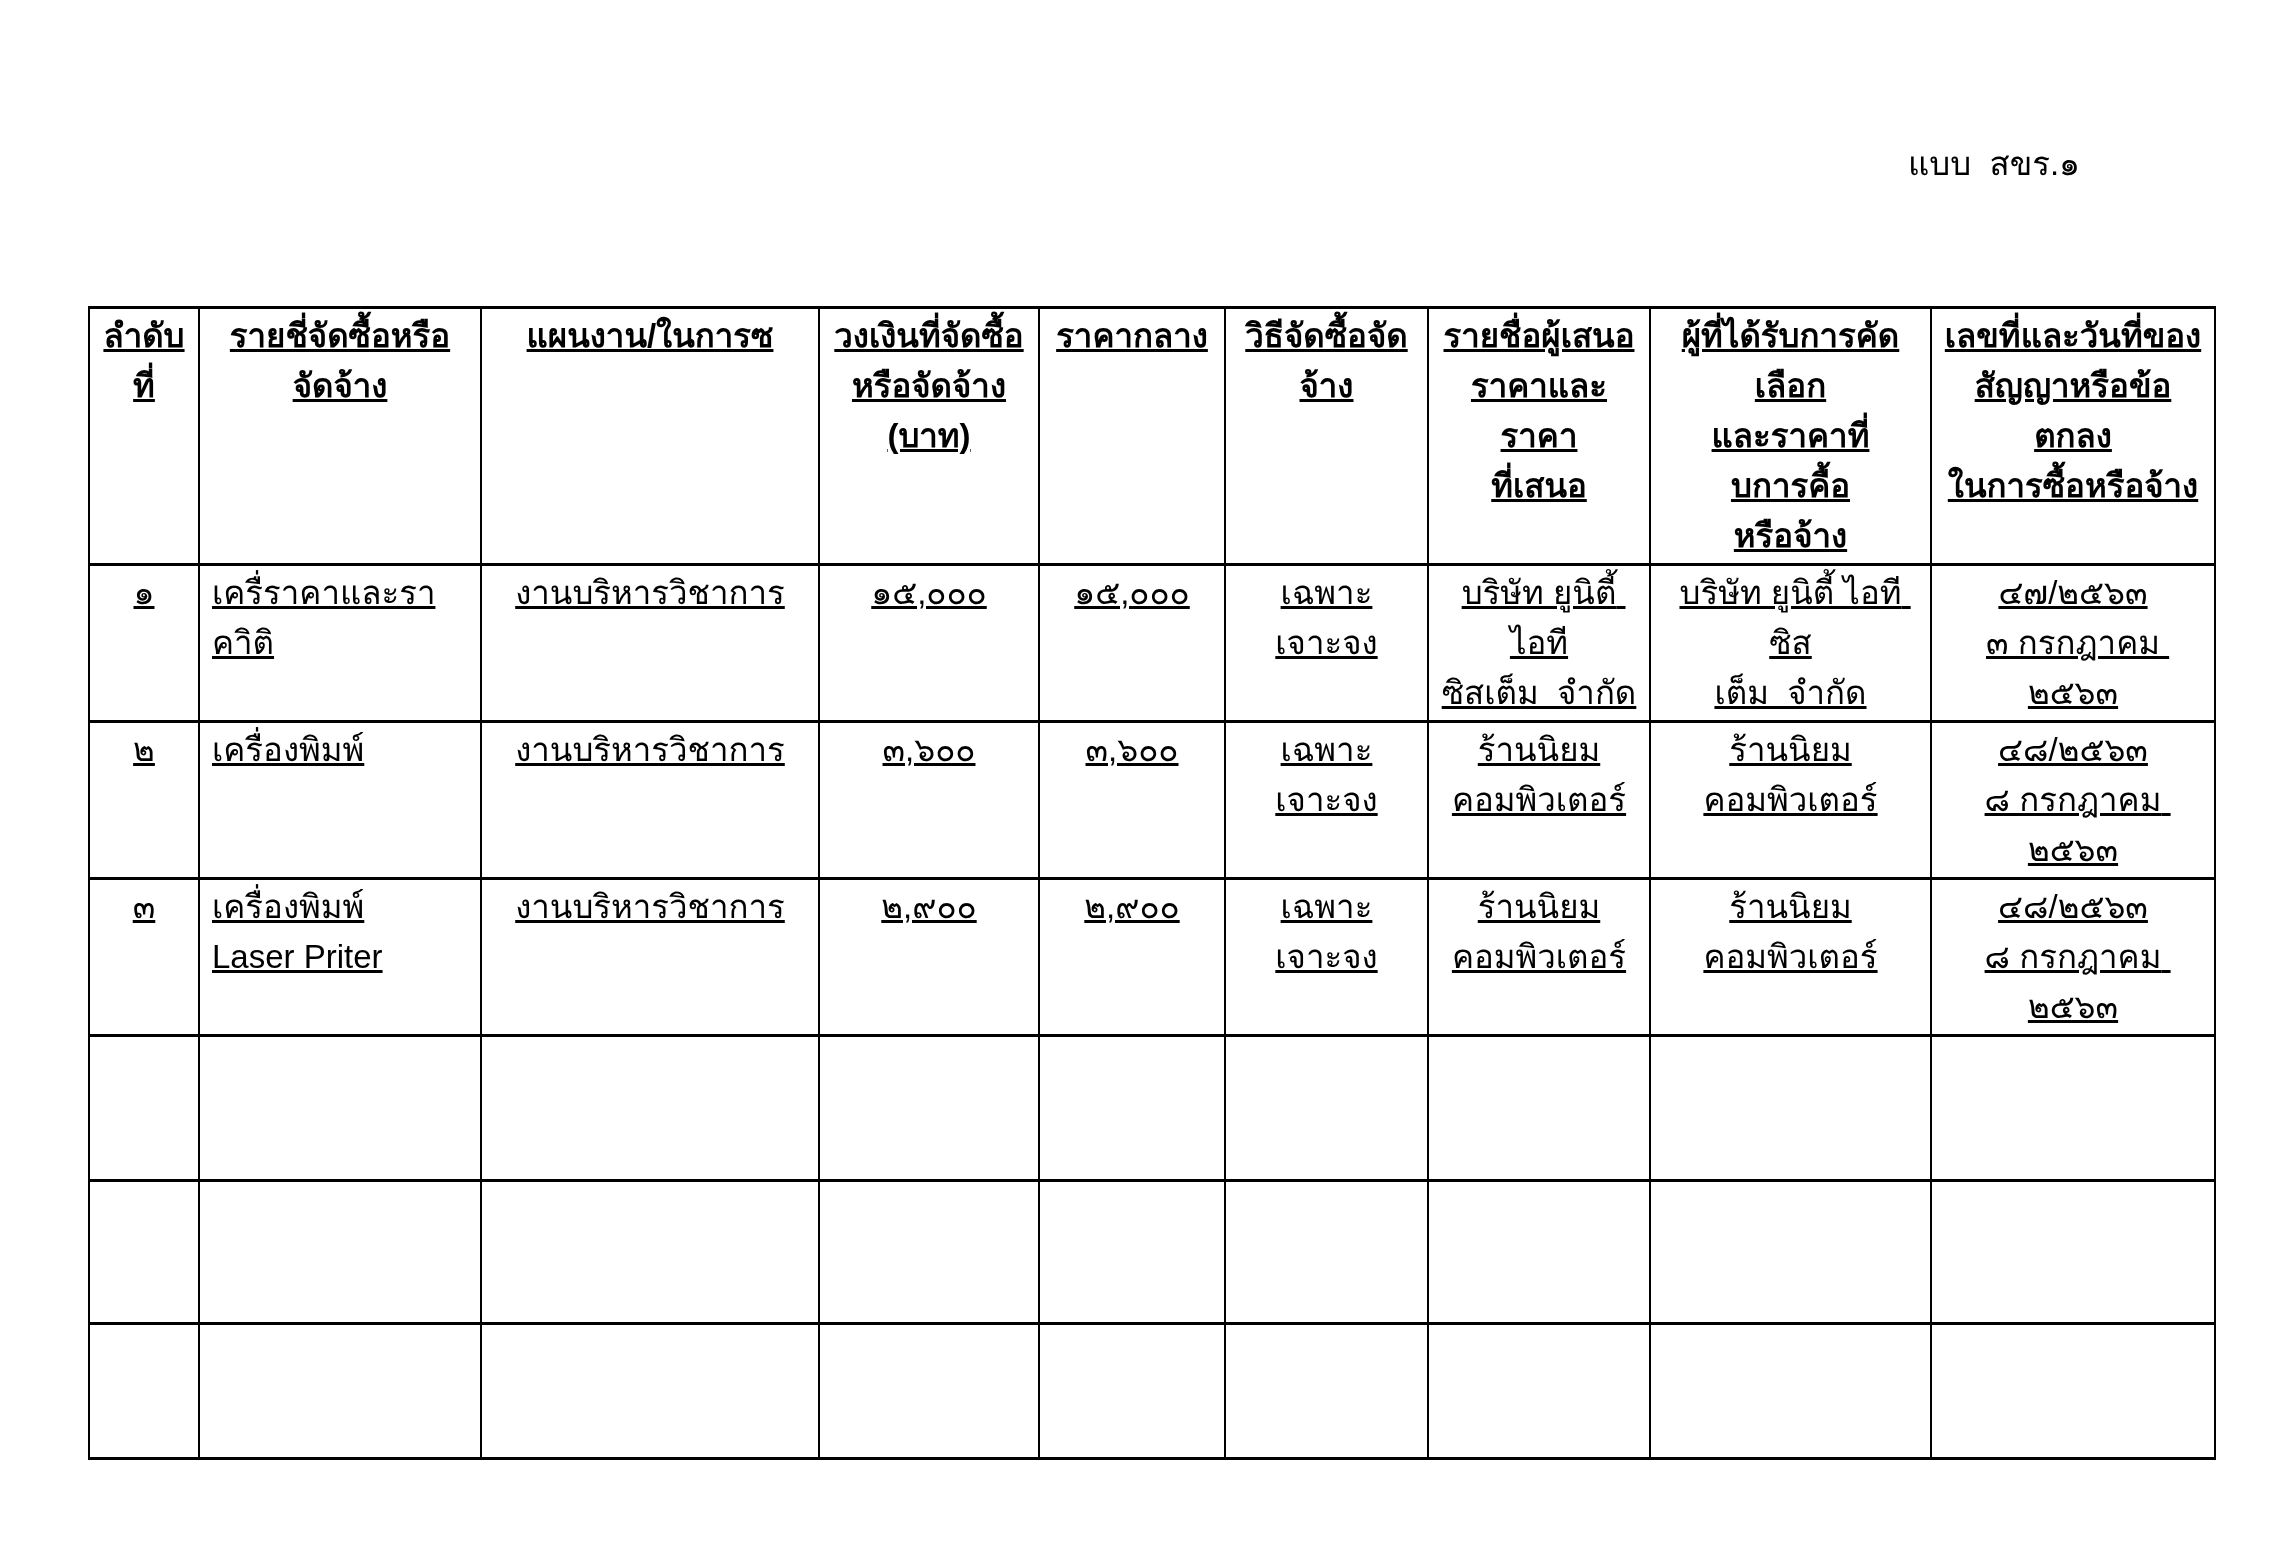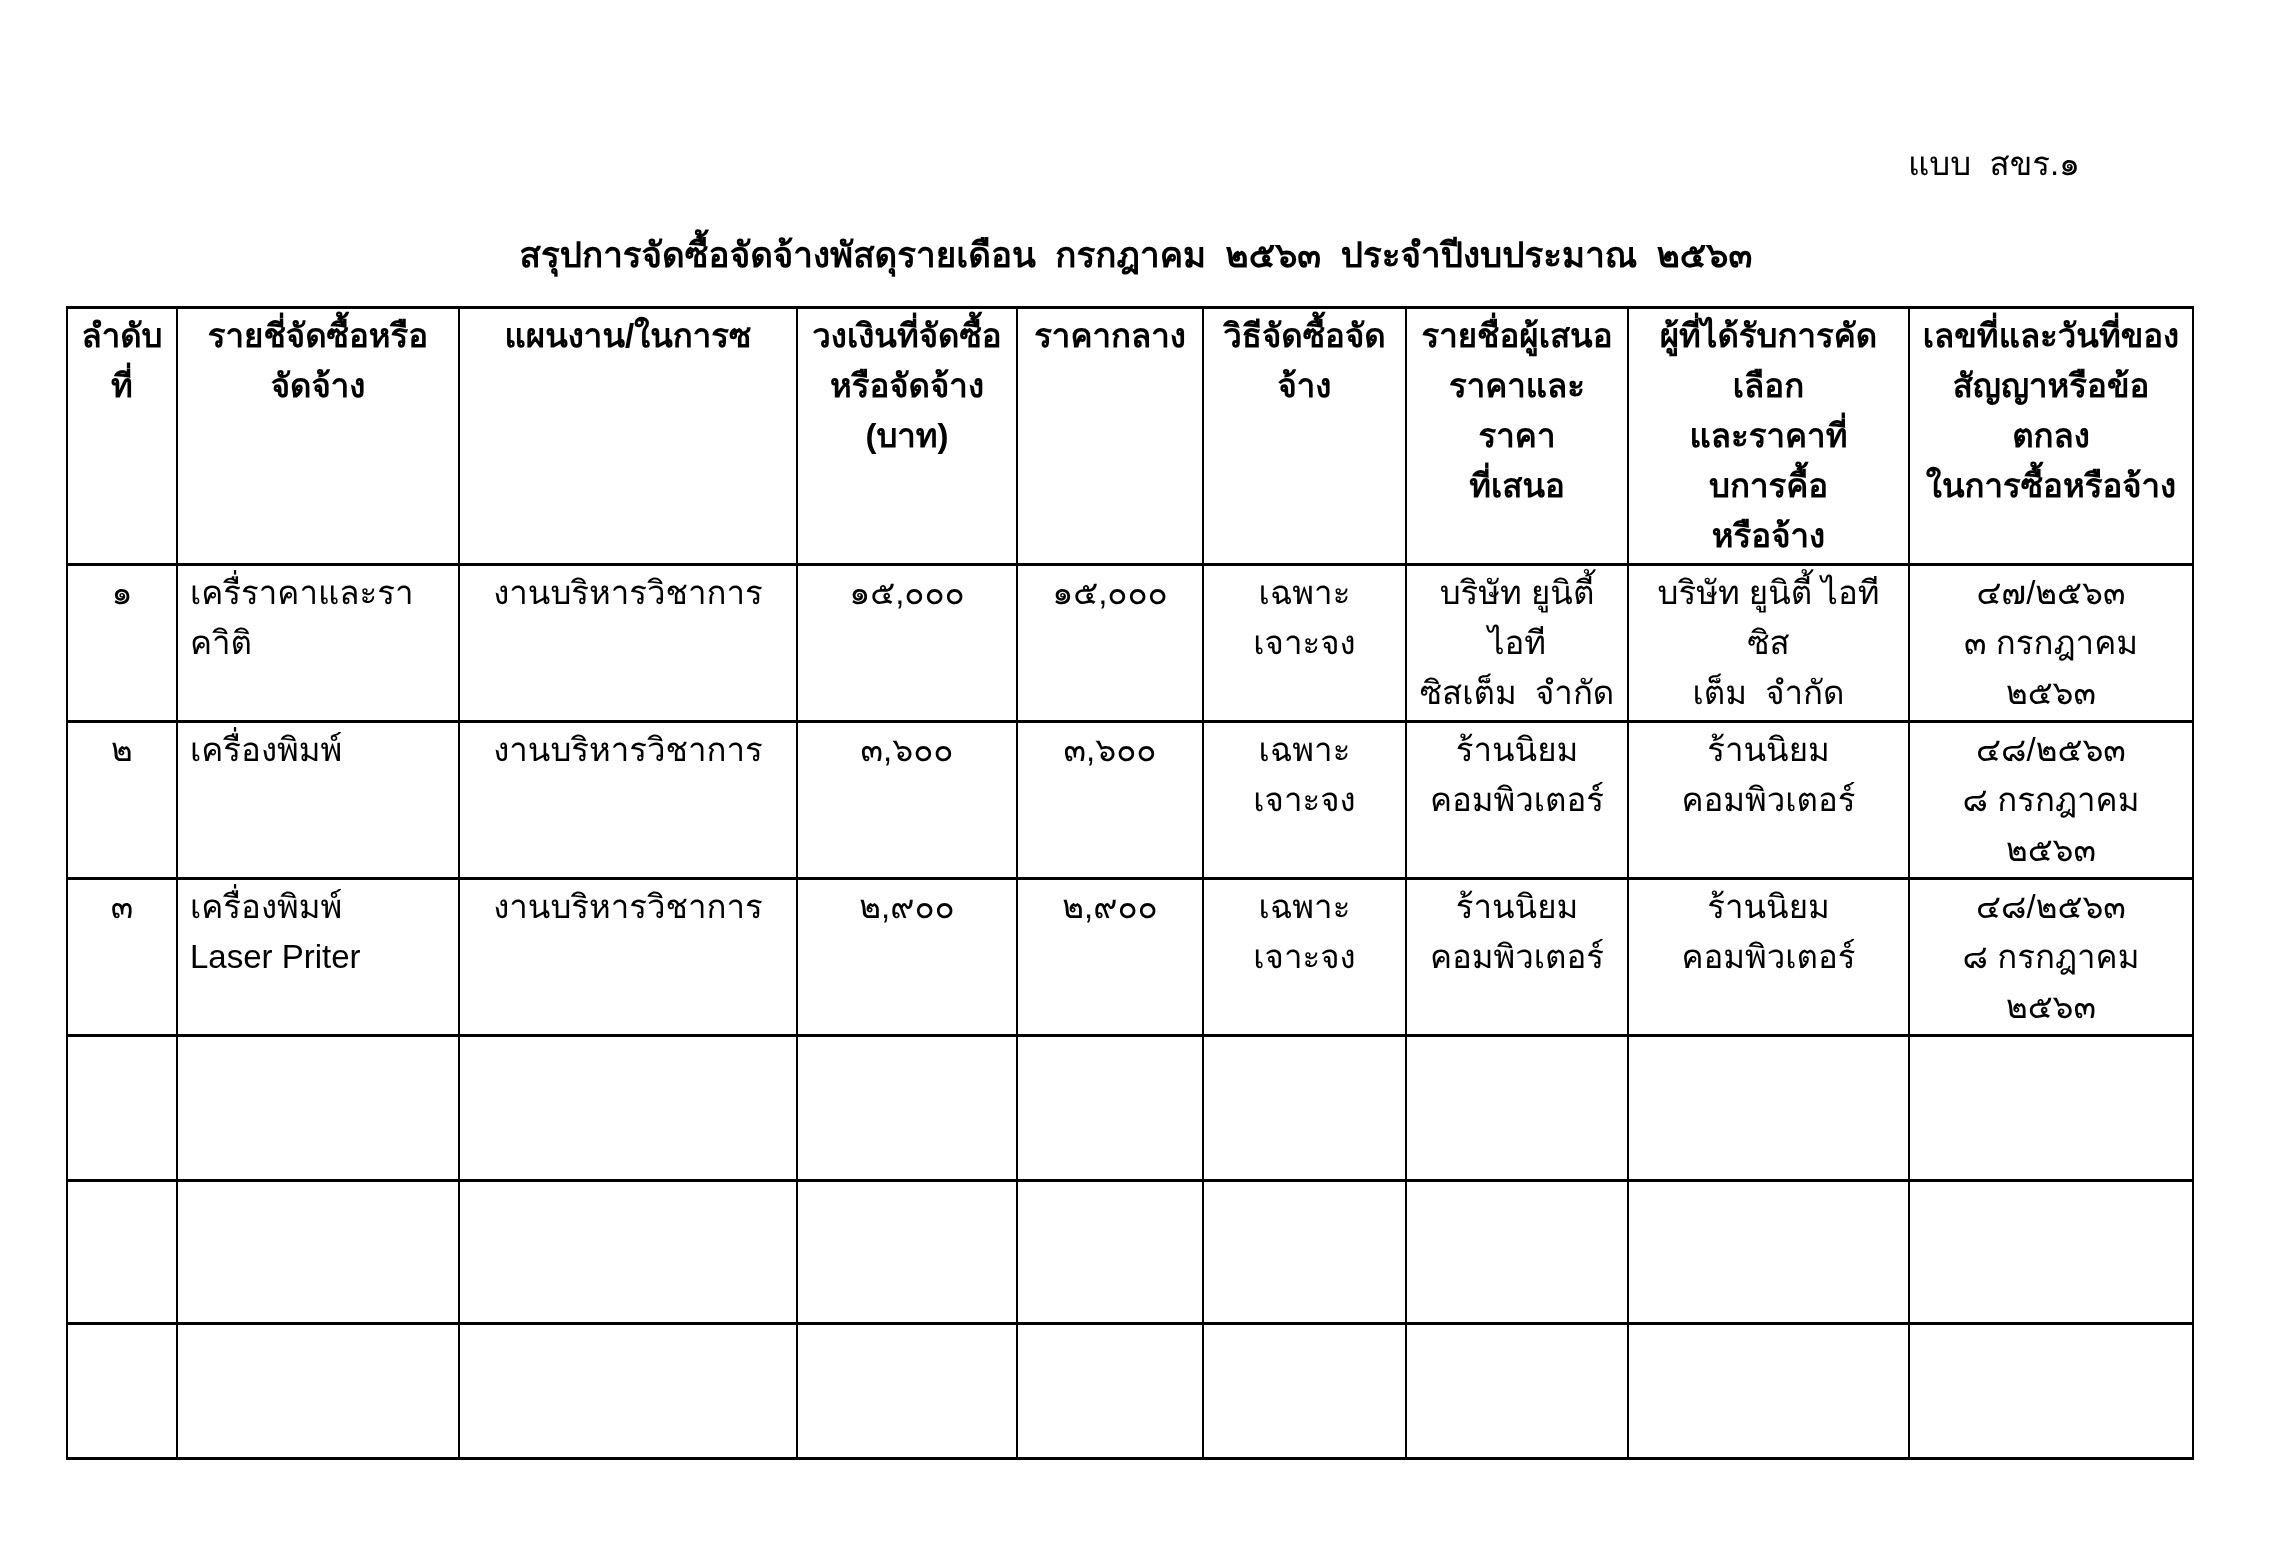--- a/index.html
+++ b/index.html
@@ -27,24 +27,25 @@
     top: 186px;
     width: 100%;
     text-align: center;
     font-size: 35px;
     font-weight: bold;
     line-height: 50px;
     white-space: pre-wrap;
   }
   table.summary {
     position: absolute;
-    left: 66px;
+    left: 88px;
     top: 262px;
     border-collapse: collapse;
     table-layout: fixed;
+    text-decoration: underline;
   }
   table.summary th,
   table.summary td {
     border: 2px solid #000000;
     border-top-width: 3px;
     border-bottom-width: 3px;
     vertical-align: top;
     font-size: 33px;
     line-height: 50px;
     padding: 2px 6px;
@@ -61,21 +62,20 @@
     padding-left: 12px;
   }
 </style>
 </head>
 <body>
 
 <div class="page">
 
   <div class="form-code">แบบ  สขร.๑</div>
 
-  <div class="doc-title">สรุปการจัดซื้อจัดจ้างพัสดุรายเดือน  กรกฎาคม  ๒๕๖๓  ประจำปีงบประมาณ  ๒๕๖๓</div>
 
   <table class="summary">
     <colgroup>
       <col style="width:110px">
       <col style="width:282px">
       <col style="width:338px">
       <col style="width:220px">
       <col style="width:186px">
       <col style="width:203px">
       <col style="width:222px">

